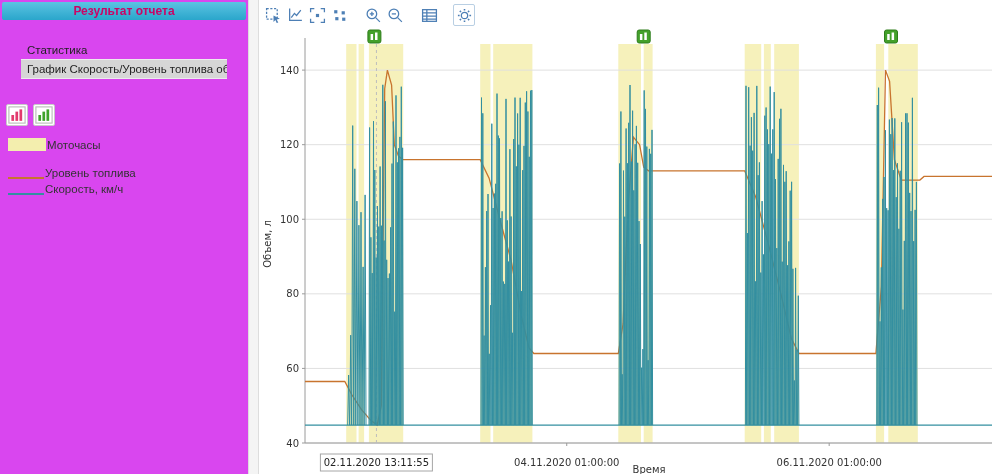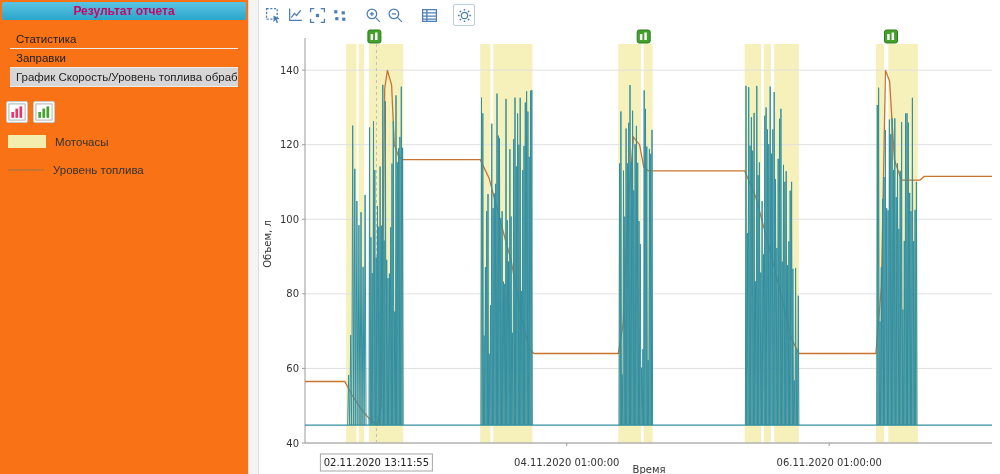--- a/index.html
+++ b/index.html
@@ -1,30 +1,30 @@
 <!DOCTYPE html>
 <html><head>
 <meta charset="utf-8">
 <style>
   html,body{margin:0;padding:0;background:#fff;width:1000px;height:474px;overflow:hidden;
     font-family:"Liberation Sans","DejaVu Sans",sans-serif;}
   .app{display:flex;width:1000px;height:474px;}
-  .sidebar{width:248px;flex:0 0 248px;box-sizing:border-box;background:#f97316;padding-top:2px;}
+  .sidebar{width:248px;flex:0 0 248px;box-sizing:border-box;background:#d946ef;padding-top:2px;}
   .sidebar-header{margin:0 2px;background:linear-gradient(#5cc3e2,#2aa6cb);color:#c90566;
     font-weight:bold;font-size:12px;text-align:center;padding:2px 0;border-radius:2px;}
-  #menu{list-style:none;margin:4px;padding:6px;font-size:11.5px;color:#222;}
+  #menu{list-style:none;margin:15px;padding:6px;font-size:11.5px;color:#222;}
   #menu li{padding:2px 6px;height:14px;line-height:14px;border-bottom:1px solid #ececec;
     cursor:pointer;white-space:nowrap;overflow:hidden;}
   #menu li.selected{background:#d6d6d6;}
   .iconrow{display:flex;gap:5px;padding:4px 6px;}
   .iconrow button{width:22px;height:22px;padding:1px;border:1px solid #c9c9c9;background:#fff;
     border-radius:2px;cursor:pointer;}
   .iconrow svg{width:18px;height:18px;display:block;}
   .legend{padding:8px 8px 0 8px;font-size:11.5px;color:#333;}
-  .legend-row{display:flex;align-items:center;gap:9px;margin-bottom:4px;}
+  .legend-row{display:flex;align-items:flex-end;gap:1px;margin-bottom:4px;}
   .legend-row.band-row{margin-bottom:16px;}
   .swatch-band{width:38px;height:13px;display:inline-block;}
   .swatch-line{width:36px;height:0;border-top:2px solid #000;display:inline-block;}
   .splitter{width:9px;background:#f4f4f4;border-left:1px solid #ddd;border-right:1px solid #ddd;
     cursor:col-resize;}
   .chart-area{flex:1;position:relative;background:#fff;}
   .toolbar{height:28px;display:flex;align-items:center;padding:2px 0 0 4px;box-sizing:border-box;}
   .toolbar button{width:22px;height:22px;border:none;background:transparent;padding:2px;cursor:pointer;}
   .toolbar button.gap{margin-left:12px;}
   .toolbar button.boxed{border:1px solid #b9cfe3;border-radius:2px;background:#fff;}
@@ -34,21 +34,20 @@
 </style>
 </head>
 <body>
 
 <div class="app">
 
   <aside class="sidebar">
     <div class="sidebar-header">Результат отчета</div>
     <ul id="menu">
         <li>Статистика</li>
-        <li>Заправки</li>
         <li class="selected">График Скорость/Уровень топлива обработаный</li>
       </ul>
 
     <div class="iconrow">
       <button title="">
         <svg viewBox="0 0 16 16">
           <rect x="0.8" y="0.8" width="14.4" height="14.4" fill="#fff" stroke="#bbbbbb"></rect>
           <rect x="3" y="8" width="2.4" height="5.2" fill="#e23a6d"></rect>
           <rect x="6.6" y="5" width="2.4" height="8.2" fill="#e23a6d"></rect>
           <rect x="10.2" y="3" width="2.4" height="10.2" fill="#e23a6d"></rect>
@@ -66,20 +65,24 @@
 
     <div class="legend" id="legend">
         <div class="legend-row band-row">
           <span class="swatch-band" style="background: rgb(243, 238, 174);"></span>
           <span>Моточасы</span>
         </div>
         <div class="legend-row">
           <span class="swatch-line" style="border-top-color: rgb(200, 116, 46);"></span>
           <span>Уровень топлива</span>
         </div>
+        <div class="legend-row">
+          <span class="swatch-line" style="border-top-color: rgb(51, 143, 160);"></span>
+          <span>Скорость, км/ч</span>
+        </div>
       </div>
   </aside>
 
   <div class="splitter"></div>
 
   <main class="chart-area">
     <div class="toolbar" id="toolbar">
         <button>
           <svg viewBox="0 0 16 16">
             <rect x="1.5" y="1.5" width="10" height="10" stroke="#4d7fb5" stroke-width="1.2" fill="none" stroke-dasharray="2 1.5"></rect>

